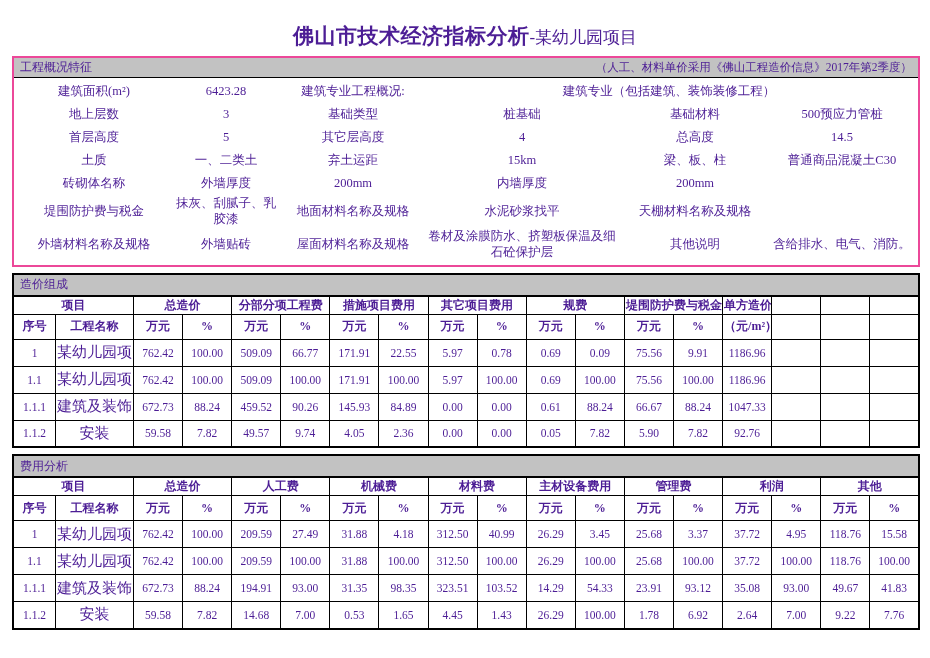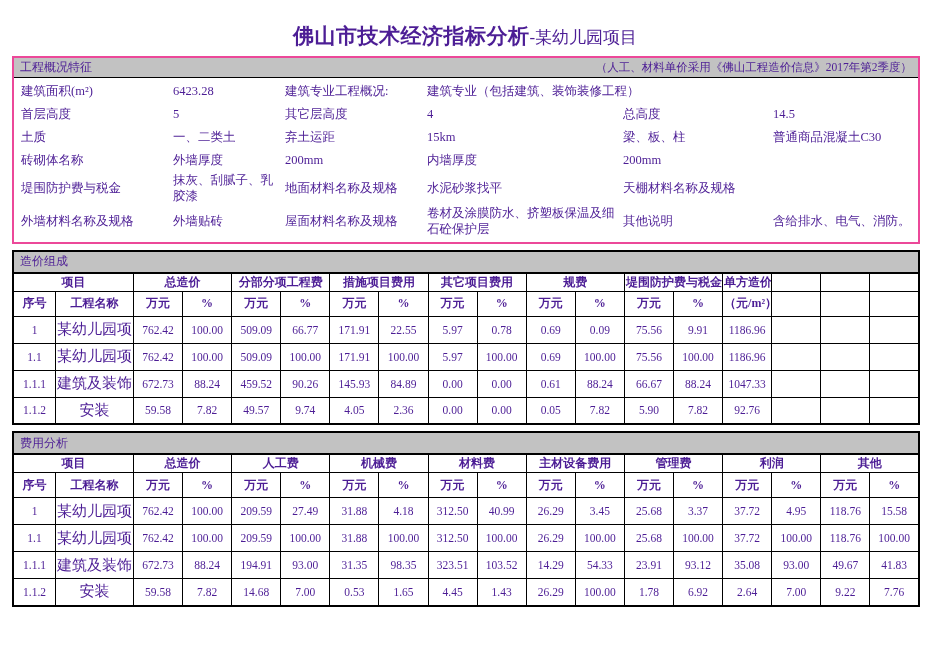--- a/index.html
+++ b/index.html
@@ -36,20 +36,21 @@
   .overview-box { border: 2px solid #ec4899; }
   .overview-box .sec-bar { border-bottom: 1px solid #000; }
   .ov-grid { padding: 2px 0 3px 0; }
   .ov-row {
     display: grid;
     grid-template-columns: 152px 112px 142px 196px 150px 1fr;
     align-items: center;
     min-height: 23px;
     padding: 0 4px;
     font-size: 12.5px;
+    text-align: center;
   }
   .ov-cell { padding: 1px 3px; line-height: 1.25; }
 
   
   .table-section { margin-top: 6px; }
   .data-table {
     width: 100%;
     border-collapse: collapse;
     table-layout: fixed;
     border: 2px solid #000;
@@ -84,20 +85,28 @@
         <span class="note">（人工、材料单价采用《佛山工程造价信息》2017年第2季度）</span>
       </div>
       <div class="ov-grid" id="ov-grid">
           <div class="ov-row">
             <div class="ov-cell ov-label">建筑面积(m²)</div>
             <div class="ov-cell ov-value">6423.28</div>
             <div class="ov-cell ov-label">建筑专业工程概况:</div>
             <div class="ov-cell ov-value" style="grid-column: span 3;">建筑专业（包括建筑、装饰装修工程）</div>
           </div>
           <div class="ov-row">
+            <div class="ov-cell ov-label">地上层数</div>
+            <div class="ov-cell ov-value">3</div>
+            <div class="ov-cell ov-label">基础类型</div>
+            <div class="ov-cell ov-value">桩基础</div>
+            <div class="ov-cell ov-label">基础材料</div>
+            <div class="ov-cell ov-value">500预应力管桩</div>
+          </div>
+          <div class="ov-row">
             <div class="ov-cell ov-label">首层高度</div>
             <div class="ov-cell ov-value">5</div>
             <div class="ov-cell ov-label">其它层高度</div>
             <div class="ov-cell ov-value">4</div>
             <div class="ov-cell ov-label">总高度</div>
             <div class="ov-cell ov-value">14.5</div>
           </div>
           <div class="ov-row">
             <div class="ov-cell ov-label">土质</div>
             <div class="ov-cell ov-value">一、二类土</div>

